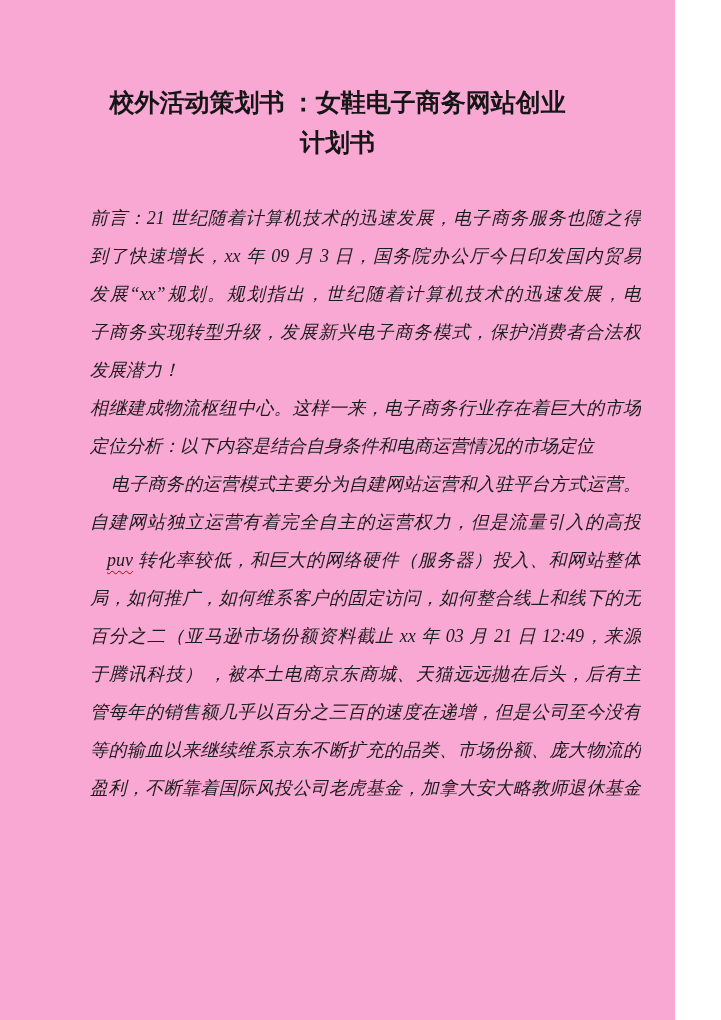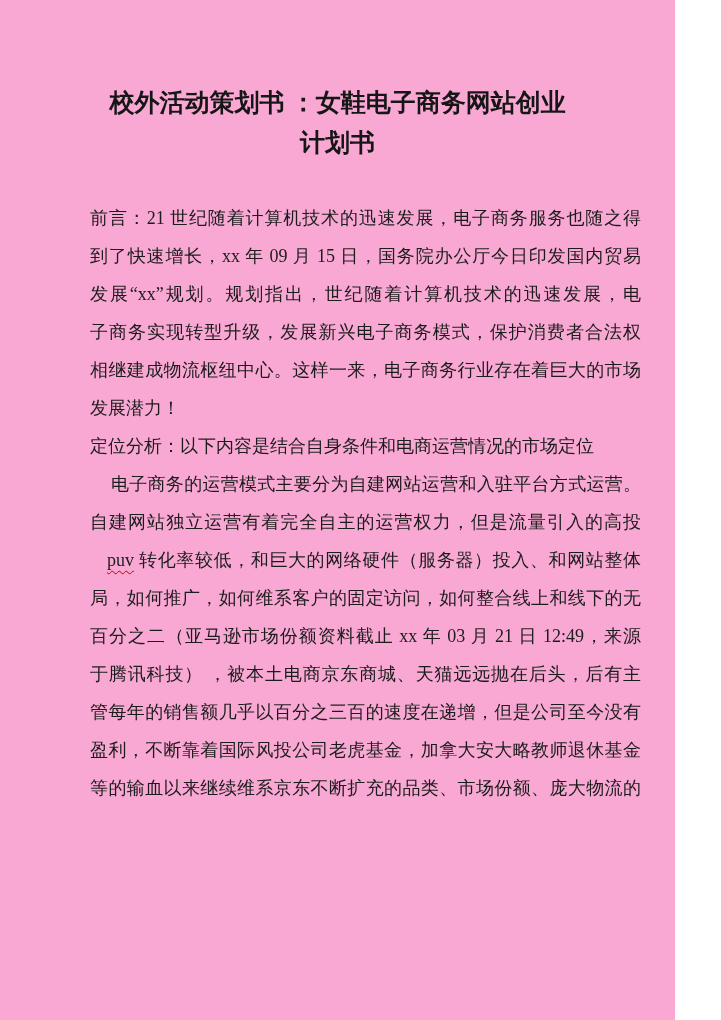--- a/index.html
+++ b/index.html
@@ -25,20 +25,21 @@
     font-weight: bold;
     font-size: 25px;
     line-height: 40px;
     color: #161616;
   }
   .doc-body {
     position: absolute;
     top: 199px;
     left: 90px;
     width: 551px;
+    font-style: italic;
   }
   .body-line {
     height: 38px;
     line-height: 38px;
     font-size: 18px;
     white-space: pre-wrap;
     overflow: hidden;
     text-align: left;
   }
   .body-line.justified {
@@ -57,30 +58,30 @@
 
 <div class="page">
 
   <div class="doc-title">
     <div>校外活动策划书 ：女鞋电子商务网站创业</div>
     <div>计划书</div>
   </div>
 
   <div class="doc-body">
       <div class="body-line justified"><span>前言：21 世纪随着计算机技术的迅速发展，电子商务服务也随之得</span></div>
-      <div class="body-line justified"><span>到了快速增长，xx 年 09 月 15 日，国务院办公厅今日印发国内贸易</span></div>
+      <div class="body-line justified"><span>到了快速增长，xx 年 09 月 3 日，国务院办公厅今日印发国内贸易</span></div>
       <div class="body-line justified"><span>发展“xx”规划。规划指出，世纪随着计算机技术的迅速发展，电</span></div>
       <div class="body-line justified"><span>子商务实现转型升级，发展新兴电子商务模式，保护消费者合法权益。</span></div>
+      <div class="body-line"><span>发展潜力！</span></div>
       <div class="body-line justified"><span>相继建成物流枢纽中心。这样一来，电子商务行业存在着巨大的市场</span></div>
-      <div class="body-line"><span>发展潜力！</span></div>
       <div class="body-line"><span>定位分析：以下内容是结合自身条件和电商运营情况的市场定位</span></div>
       <div class="body-line justified" style="padding-left: 21px;"><span>电子商务的运营模式主要分为自建网站运营和入驻平台方式运营。</span></div>
       <div class="body-line justified"><span>自建网站独立运营有着完全自主的运营权力，但是流量引入的高投入，</span></div>
       <div class="body-line justified"><span class="misspelled" style="text-decoration-color: rgb(192, 0, 0); margin-left: 17px;">puv</span><span> 转化率较低，和巨大的网络硬件（服务器）投入、和网站整体布</span></div>
       <div class="body-line justified"><span>局，如何推广，如何维系客户的固定访问，如何整合线上和线下的无</span></div>
       <div class="body-line justified"><span>百分之二（亚马逊市场份额资料截止 xx 年 03 月 21 日 12:49，来源</span></div>
       <div class="body-line justified"><span>于腾讯科技） ，被本土电商京东商城、天猫远远抛在后头，后有主</span></div>
       <div class="body-line justified"><span>管每年的销售额几乎以百分之三百的速度在递增，但是公司至今没有</span></div>
+      <div class="body-line justified"><span>等的输血以来继续维系京东不断扩充的品类、市场份额、庞大物流的</span></div>
       <div class="body-line justified"><span>盈利，不断靠着国际风投公司老虎基金，加拿大安大略教师退休基金</span></div>
-      <div class="body-line justified"><span>等的输血以来继续维系京东不断扩充的品类、市场份额、庞大物流的</span></div>
     </div>
 
 </div>
 
 </body></html>

